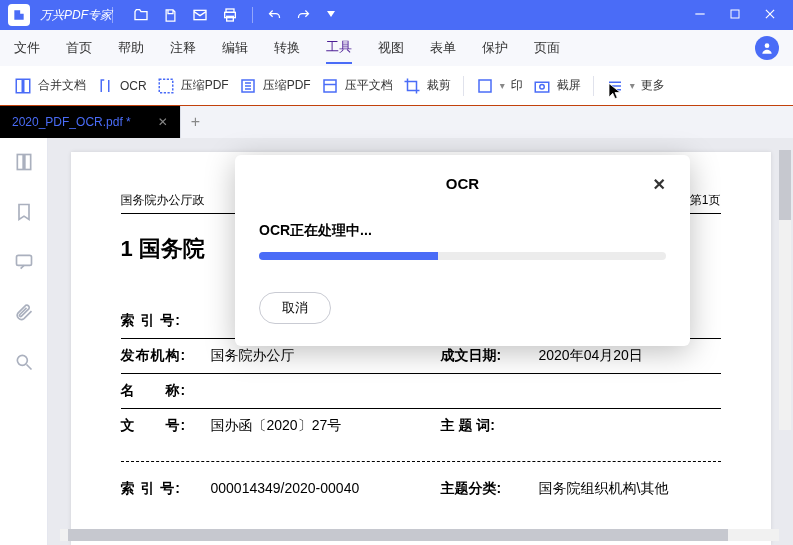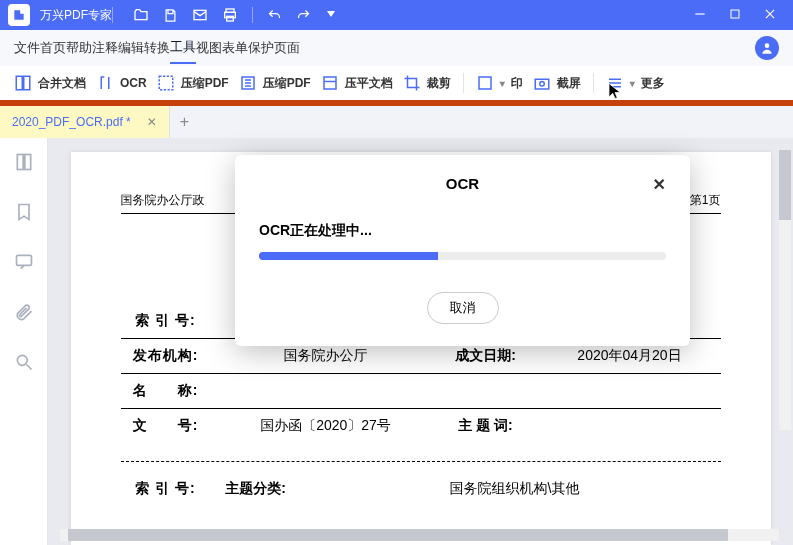--- a/index.html
+++ b/index.html
@@ -1,44 +1,44 @@
 <!DOCTYPE html>
 <html><head>
 <meta charset="utf-8">
 <style>
 * { margin: 0; padding: 0; box-sizing: border-box; font-family: "Microsoft YaHei", sans-serif; }
 body { width: 793px; height: 545px; overflow: hidden; background: #fff; position: relative; }
 
-.titlebar { height: 30px; background: #4a6cf7; display: flex; align-items: center; color: #fff; padding: 0 8px; font-size: 12px; }
+.titlebar { height: 30px; background: #4a6cf7; display: flex; align-items: center; color: #fff; padding: 0 8px; font-size: 12px; font-style: italic; }
 .titlebar .logo { width: 22px; height: 22px; background: #fff; border-radius: 4px; display: flex; align-items: center; justify-content: center; margin-right: 10px; }
 .titlebar .logo svg { fill: #4a6cf7; }
 .title-icons { display: flex; gap: 14px; margin-left: 20px; align-items: center; }
 .title-icons span { display: flex; }
 .title-sep { width: 1px; height: 16px; background: rgba(255,255,255,0.4); }
 .win-controls { margin-left: auto; display: flex; gap: 22px; align-items: center; padding-right: 8px; }
 
-.menubar { height: 36px; background: #f7f8fc; display: flex; align-items: center; padding: 0 14px; font-size: 13px; color: #333; }
+.menubar { height: 36px; background: #f7f8fc; display: flex; align-items: center; padding: 0 14px; gap: 26px; font-size: 13px; color: #333; }
 .menubar .menu-item { cursor: pointer; padding: 6px 0; }
-.menubar .menu-item.active { color: #0f172a; border-bottom: 2px solid #4a6cf7; }
+.menubar .menu-item.active { color: #4c1d95; border-bottom: 2px solid #4a6cf7; }
 .menubar .avatar { margin-left: auto; width: 24px; height: 24px; background: #4a6cf7; border-radius: 50%; display: flex; align-items: center; justify-content: center; }
 
-.toolbar { height: 40px; background: #fff; border-bottom: 6px solid #c2410c; display: flex; align-items: center; padding: 0 14px; gap: 10px; font-size: 12px; color: #333; font-weight: bold; }
+.toolbar { height: 40px; background: #fff; border-bottom: 1px solid #c2410c; display: flex; align-items: center; padding: 0 14px; gap: 10px; font-size: 12px; color: #333; }
 .toolbar .tool { display: flex; align-items: center; gap: 6px; cursor: pointer; }
 .toolbar .tico { color: #4a6cf7; display:flex; align-items:center; }
 .toolbar .tsep { width:1px; height:20px; background:#e0e2ec; margin:0 2px; }
 
 .tabbar { height: 32px; background: #f2f3f8; display: flex; align-items: center; font-size: 12px; }
-.tabbar .tab { padding: 0 12px; height: 100%; display: flex; align-items: center; gap: 16px; background: #fef9c3; color: #4a6cf7; border-right: 1px solid #dcdfe8; }
+.tabbar .tab { padding: 0 12px; height: 100%; display: flex; align-items: center; gap: 27px; background: #000000; color: #4a6cf7; border-right: 1px solid #dcdfe8; }
 .tabbar .tab-close { color: #888; cursor: pointer; }
 .tabbar .tab-add { padding: 0 10px; color: #888; font-size: 16px; cursor: pointer; }
 
 .workspace { display: flex; height: calc(545px - 30px - 36px - 40px - 32px); }
 .sidebar { width: 48px; background: #fff; border-right: 1px solid #e5e7ef; display: flex; flex-direction: column; align-items: center; padding-top: 14px; gap: 26px; color: #aab0be; }
 .sidebar .sico { cursor: pointer; }
-.viewer { flex: 1; background: #e9eaef; position: relative; overflow: hidden; padding: 14px 14px 0 14px; text-align: center; }
+.viewer { flex: 1; background: #e9eaef; position: relative; overflow: hidden; padding: 14px 14px 0 14px; }
 .page { background: #fff; margin: 0 auto; width: 700px; height: 100%; padding: 40px 50px 0 50px; font-size: 14px; color: #000; box-shadow: 0 0 4px rgba(0,0,0,0.1); position: relative; }
 
 .page-header { display: flex; justify-content: space-between; font-size: 12px; border-bottom: 1px solid #000; padding-bottom: 4px; margin-bottom: 20px; }
 .page-title { font-size: 22px; font-weight: bold; margin-bottom: 40px; }
 .page-row { display: flex; padding: 8px 0; font-size: 14px; }
 .page-row.br { border-bottom: 1px solid #000; }
 .page-label { width: 90px; font-weight: bold; letter-spacing: 1px; }
 .page-val { flex: 0 0 230px; }
 .page-label2 { width: 90px; font-weight: bold; }
 .page-val2 { flex: 1; margin-left: 8px; }
@@ -50,21 +50,21 @@
 .bottom-scroll { position:absolute; left:60px; right:14px; bottom:4px; height:12px; background:#f1f1f1;}
 .bottom-scroll .thumb { height:100%; width:660px; background:#c6c8cf; margin-left:8px; }
 
 .modal { position: absolute; left: 235px; top: 155px; width: 455px; background: #fff; border-radius: 6px; box-shadow: 0 6px 30px rgba(0,0,0,0.25); padding: 20px 24px 22px 24px; }
 .modal-title { text-align: center; font-weight: bold; font-size: 15px; position: relative; }
 .modal-close { position: absolute; right: 0; top: 0; cursor: pointer; color: #333; font-size: 16px; }
 .modal-msg { font-weight: bold; font-size: 14px; margin-top: 30px; }
 .progress-track { height: 8px; background: #ececec; border-radius: 4px; margin-top: 12px; overflow: hidden; }
 .progress-fill { height: 100%; width: 44.06%; background: #4a6cf7; }
 .modal-pct { font-weight: bold; margin-top: 14px; font-size: 14px; }
-.modal-actions { display: flex; justify-content: center; margin-top: 32px; }
+.modal-actions { display: flex; justify-content: flex-start; margin-top: 32px; }
 .btn-cancel { border: 1px solid #c9cbd3; background: #fff; border-radius: 20px; padding: 6px 22px; font-size: 13px; cursor: pointer; }
 
 .cursor-arrow { position:absolute; left:606px; top:80px; pointer-events:none; z-index:5; }
 </style>
 </head>
 <body>
 
 <div class="titlebar">
   <div class="logo">
     <svg width="14" height="14" viewBox="0 0 24 24">
@@ -282,20 +282,21 @@
         <div class="page-label">名　　称:</div>
       </div>
       <div class="page-row">
         <div class="page-label">文　　号:</div>
         <div class="page-val">国办函〔2020〕27号</div>
         <div class="page-label2">主 题 词:</div>
       </div>
       <div class="page-dash"></div>
       <div class="page-row">
         <div class="page-label">索 引 号:</div>
+        <div class="page-val">000014349/2020-00040</div>
         <div class="page-label2">主题分类:</div>
         <div class="page-val2">国务院组织机构\其他</div>
       </div>
     </div>
   </div>
   <div class="right-scroll">
       <div class="thumb"></div>
     </div>
 </div>
 <div class="bottom-scroll">

